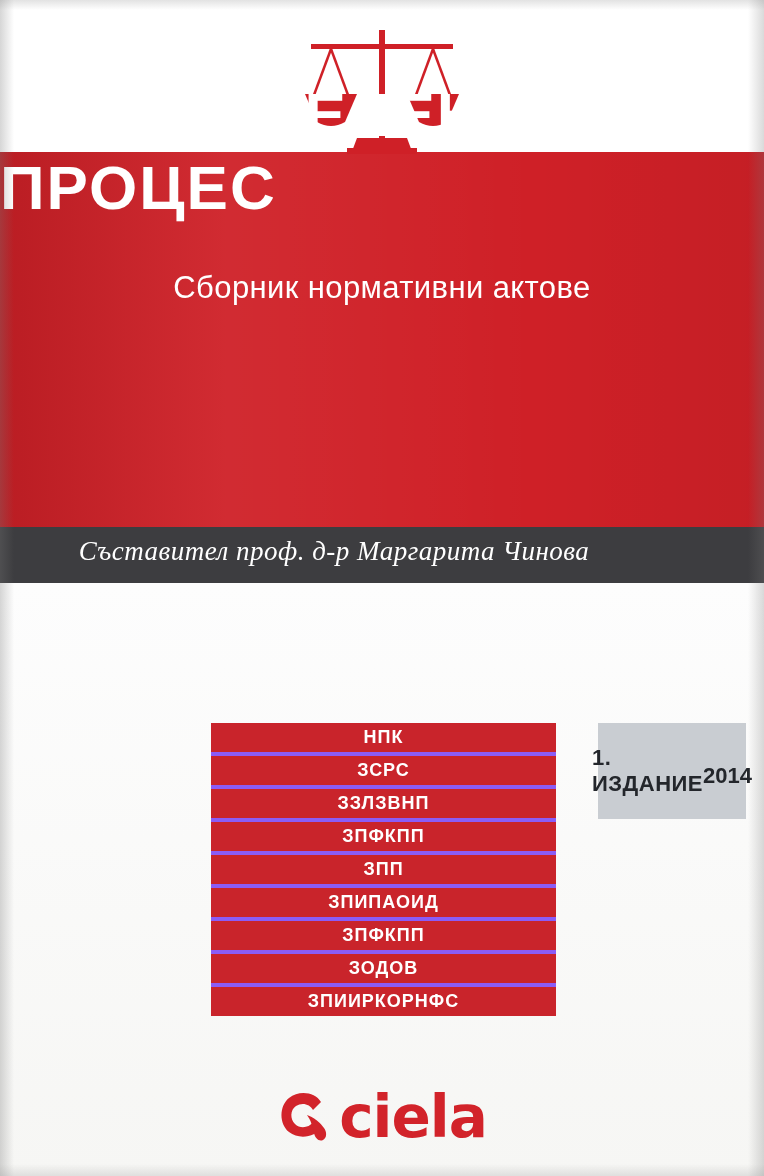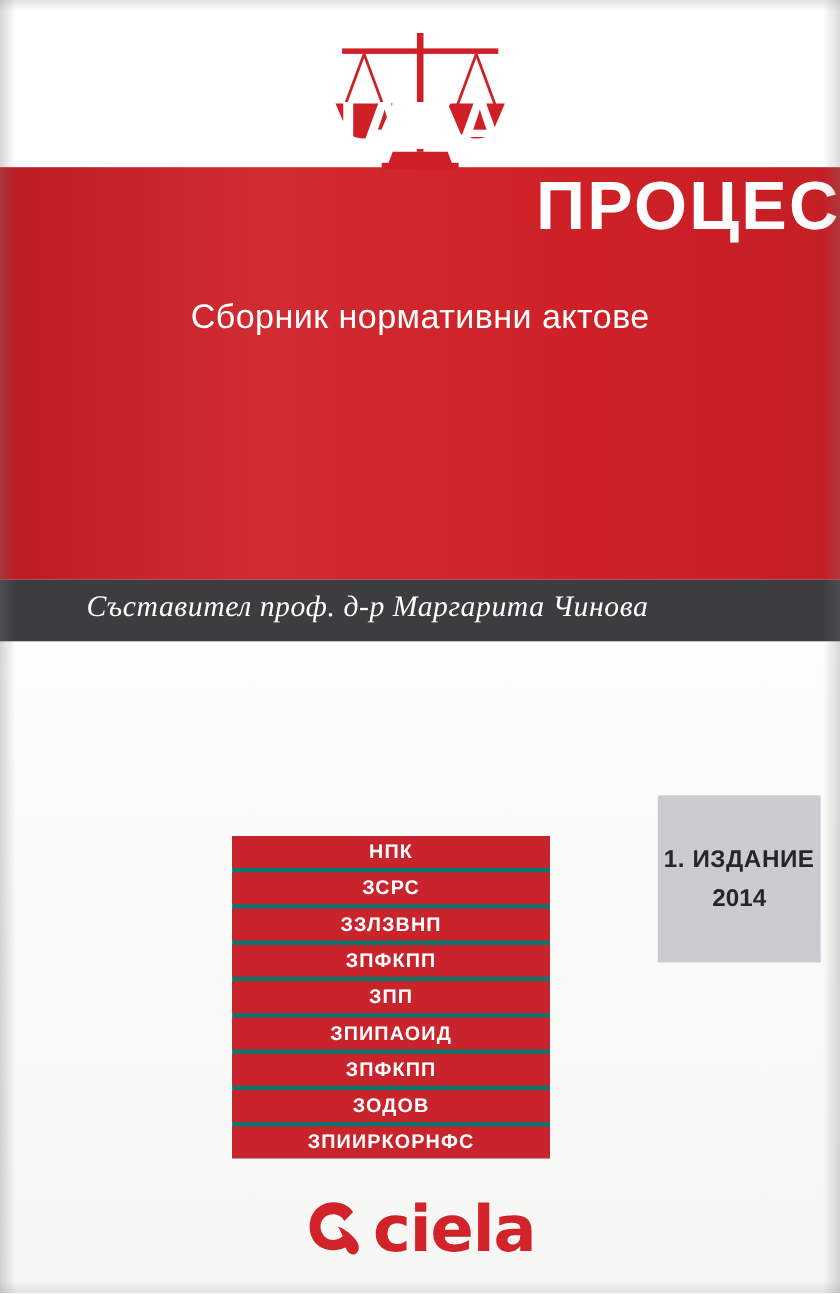--- a/index.html
+++ b/index.html
@@ -78,21 +78,21 @@
     position: absolute;
     left: 0; top: 0; right: 0; bottom: 0;
     background: linear-gradient(to right, rgba(0,0,0,0.10), rgba(255,255,255,0.05) 30%, rgba(255,255,255,0.0) 70%, rgba(0,0,0,0.05));
     pointer-events: none;
   }
   .main-title {
     position: absolute;
     left: 0;
     top: 78px;
     width: 764px;
-    text-align: right;
+    text-align: left;
     color: #ffffff;
     font-size: 62px;
     font-weight: bold;
     letter-spacing: 2px;
     line-height: 1.18;
     z-index: 6;
   }
   .subtitle {
     position: absolute;
     left: 0;
@@ -138,23 +138,23 @@
     width: 764px;
     height: 593px;
     background: linear-gradient(to bottom, #fdfdfd, #f6f6f4);
     z-index: 3;
   }
 
   
   .abbr-block {
     position: absolute;
     left: 211px;
-    top: 760px;
-    width: 289px;
-    background: #0f766e;
+    top: 723px;
+    width: 345px;
+    background: #8b5cf6;
     z-index: 8;
   }
   .abbr-row {
     height: 29px;
     line-height: 29px;
     margin-bottom: 4px;
     background: #c9242b;
     color: #ffffff;
     text-align: center;
     font-size: 18px;
@@ -164,25 +164,25 @@
   .abbr-row:last-child {
     margin-bottom: 0;
   }
 
   
   .edition-badge {
     position: absolute;
     left: 598px;
     top: 723px;
     width: 148px;
-    height: 152px;
+    height: 96px;
     background: #c9cdd2;
     z-index: 8;
     display: flex;
-    flex-direction: column;
+    flex-direction: row;
     align-items: center;
     justify-content: center;
     color: #23262b;
   }
   .edition-line1 {
     font-size: 22px;
     font-weight: bold;
     letter-spacing: 0.5px;
   }
   .edition-line2 {

